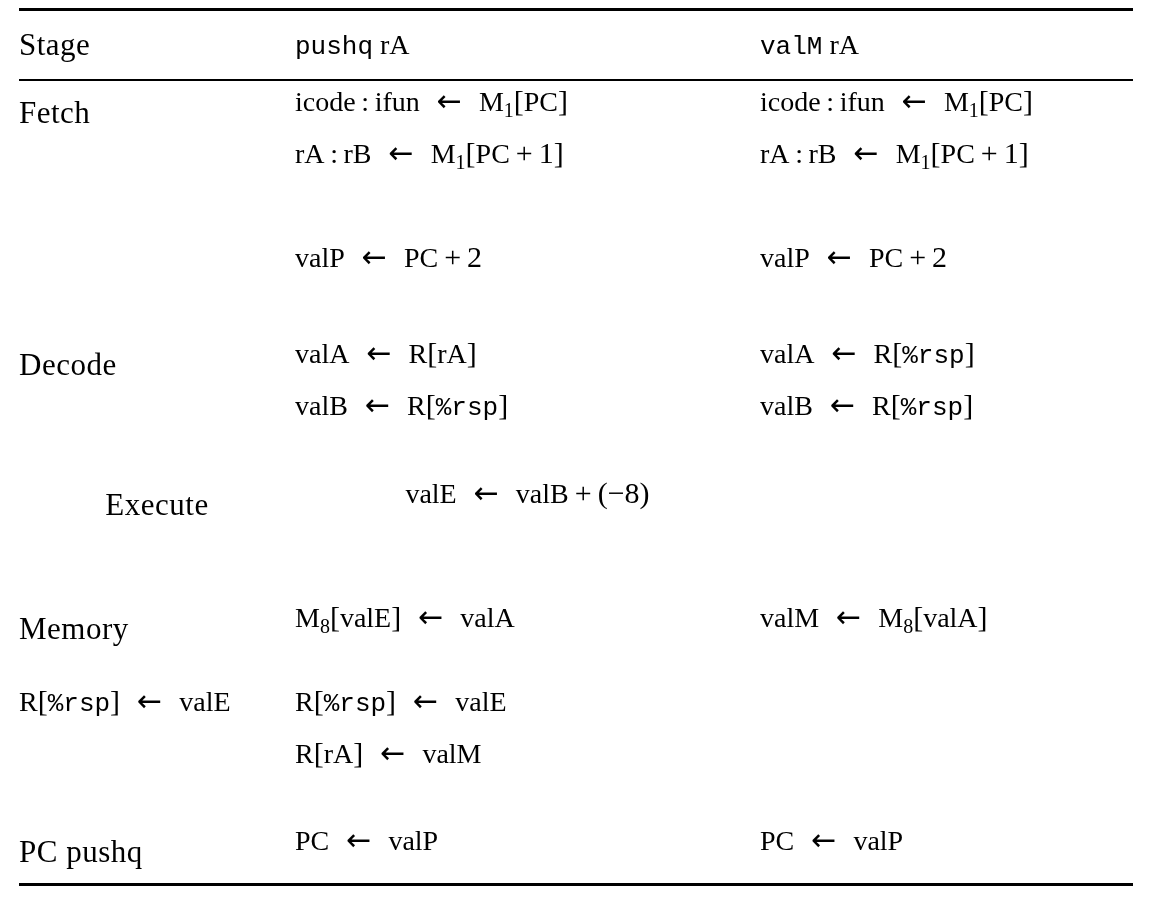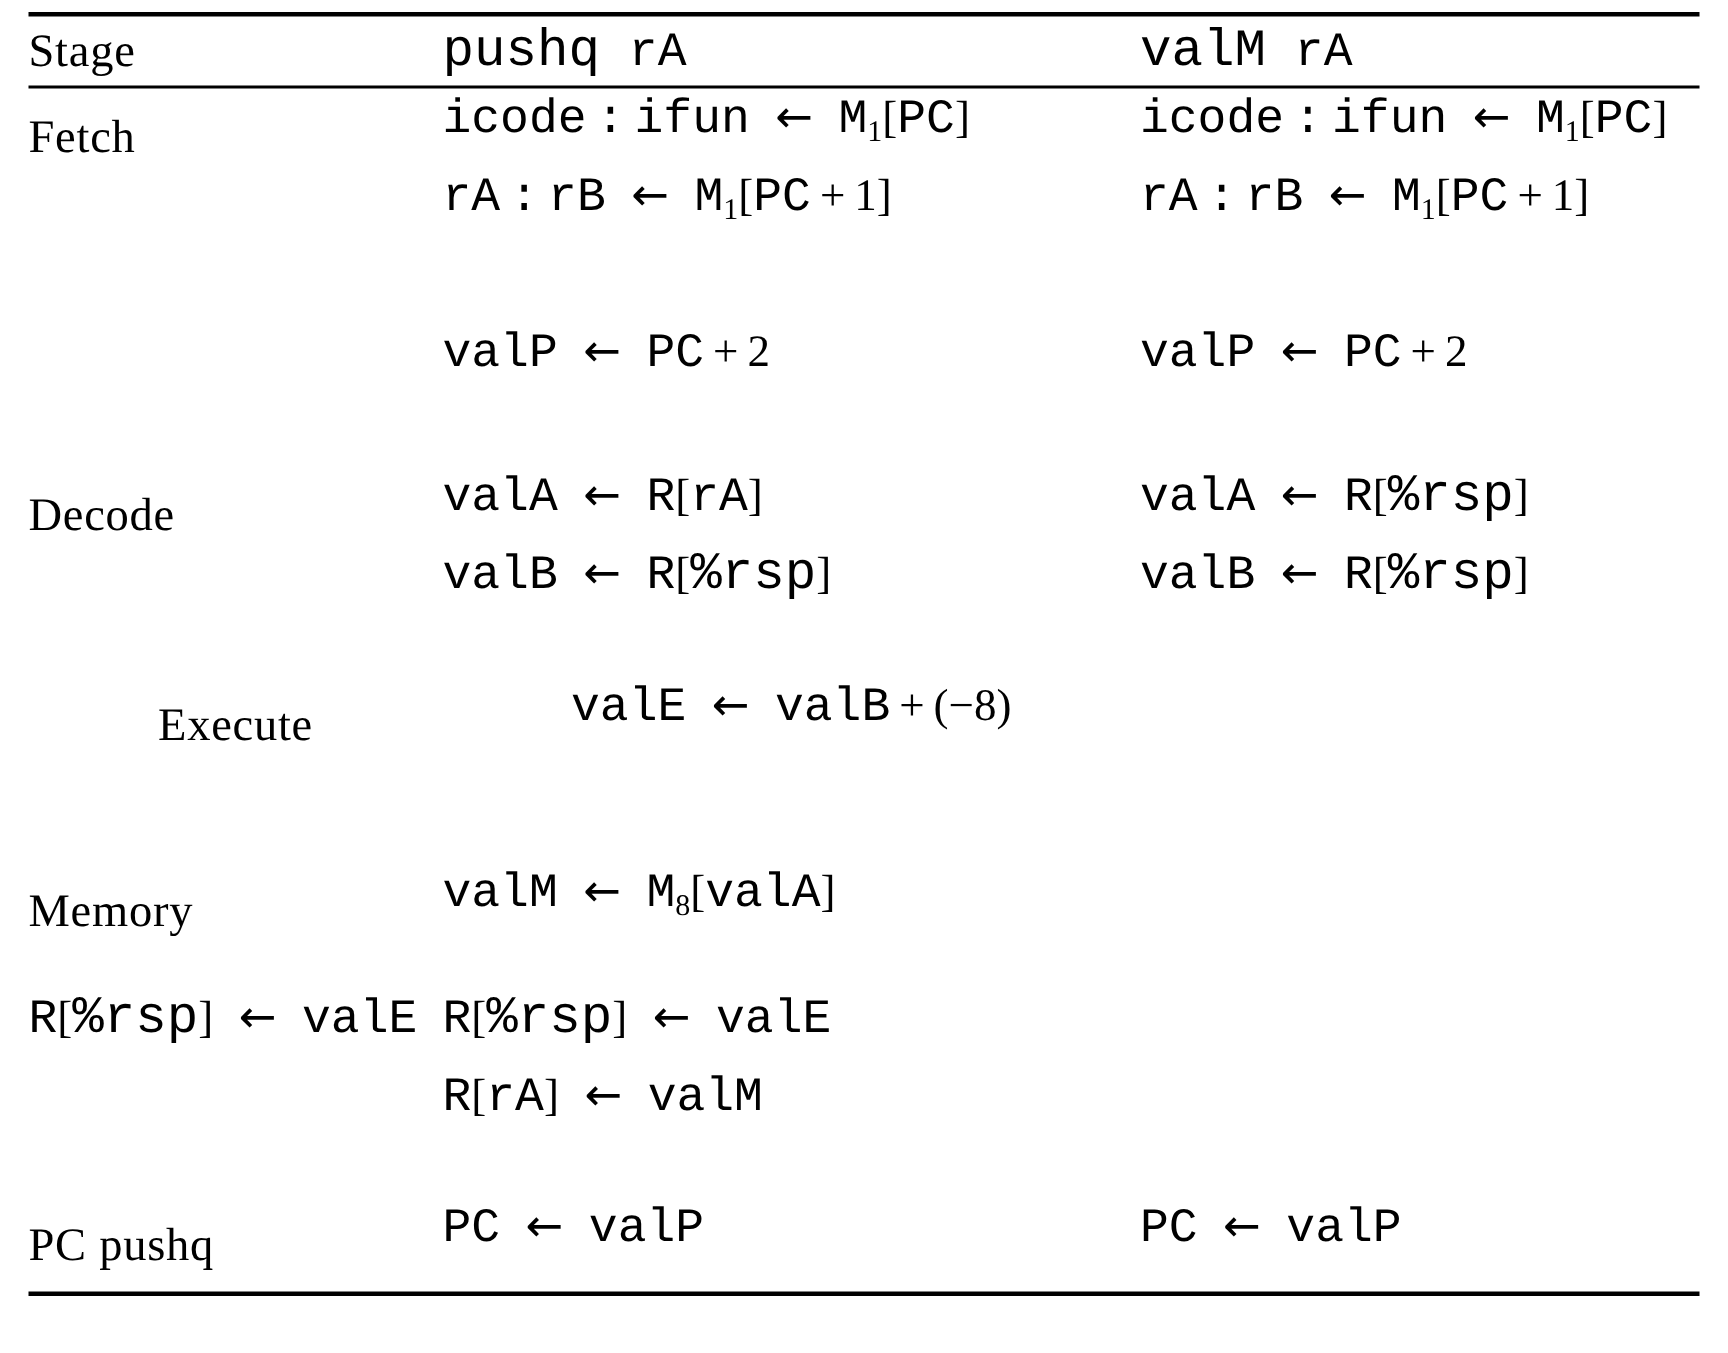--- a/index.html
+++ b/index.html
@@ -26,21 +26,21 @@
   }
   .rule.thin { height: 2px; }
   .rule.bottom { margin-top: 5px; }
 
   .trow {
     display: grid;
     grid-template-columns: 276px 465px 1fr;
     align-items: start;
   }
   .header-row {
-    height: 46px;
+    height: 68px;
     align-items: center;
   }
   .hcell {
     white-space: nowrap;
   }
   .stage-head {
     font: 31px "Liberation Serif", serif;
     letter-spacing: 0.5px;
   }
 
@@ -60,26 +60,26 @@
   }
   .fcell { white-space: nowrap; }
   .fline {
     height: 52px;
     line-height: 28px;
     white-space: nowrap;
   }
 
   
   .tk-s {            
-    font-family: Liberation Mono, monospace;
-    font-size: 32px;
+    font-family: Liberation Serif, serif;
+    font-size: 28px;
   }
   .tk-m {            
     font-family: "Liberation Mono", monospace;
-    font-size: 35px;
+    font-size: 26px;
   }
   .tk-r {            
     font-family: "Liberation Serif", serif;
     font-size: 30px;
   }
   .tk-sub {          
     font-family: "Liberation Serif", serif;
     font-size: 20px;
     vertical-align: -6px;
   }
@@ -133,20 +133,23 @@
       </div>
       <div class="trow stage stage-execute">
         <div class="label-cell">Execute</div>
         <div class="fcell">
           <div class="fline"><span class="tk-s">valE</span><span class="tk-a">←</span><span class="tk-s">valB</span><span class="tk-r"> + (−8)</span></div>
         </div>
       </div>
       <div class="trow stage stage-memory">
         <div class="label-cell">Memory</div>
         <div class="fcell">
+          <div class="fline"><span class="tk-s">M</span><span class="tk-sub">8</span><span class="tk-r">[</span><span class="tk-s">valE</span><span class="tk-r">]</span><span class="tk-a">←</span><span class="tk-s">valA</span></div>
+        </div>
+        <div class="fcell">
           <div class="fline"><span class="tk-s">valM</span><span class="tk-a">←</span><span class="tk-s">M</span><span class="tk-sub">8</span><span class="tk-r">[</span><span class="tk-s">valA</span><span class="tk-r">]</span></div>
         </div>
       </div>
       <div class="trow stage stage-writeback">
         <div class="fcell">
           <div class="fline"><span class="tk-s">R</span><span class="tk-r">[</span><span class="tk-m">%rsp</span><span class="tk-r">]</span><span class="tk-a">←</span><span class="tk-s">valE</span></div>
         </div>
         <div class="fcell">
           <div class="fline"><span class="tk-s">R</span><span class="tk-r">[</span><span class="tk-m">%rsp</span><span class="tk-r">]</span><span class="tk-a">←</span><span class="tk-s">valE</span></div>
           <div class="fline"><span class="tk-s">R</span><span class="tk-r">[</span><span class="tk-s">rA</span><span class="tk-r">]</span><span class="tk-a">←</span><span class="tk-s">valM</span></div>

